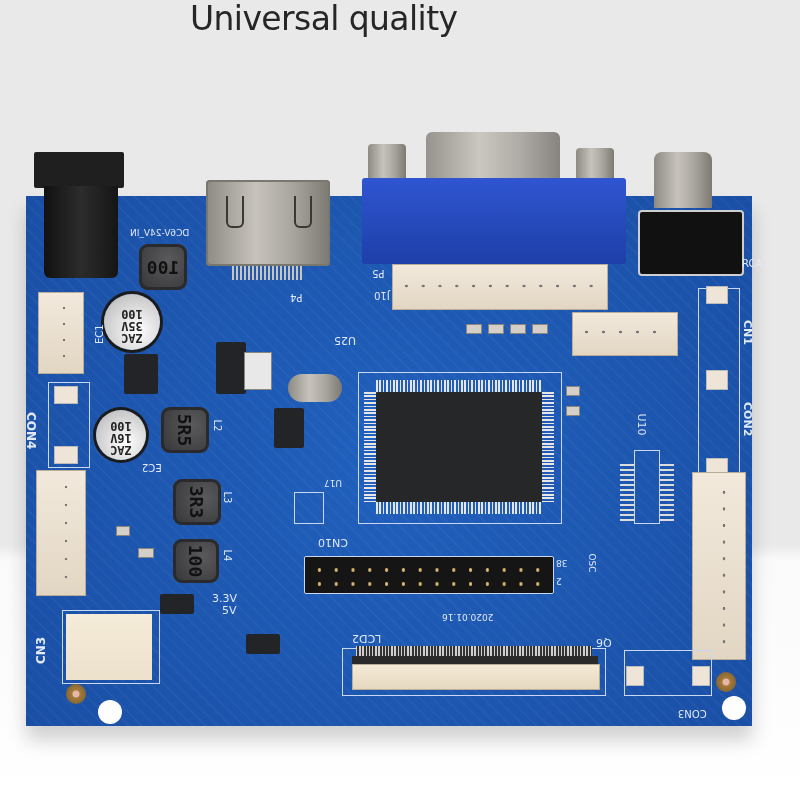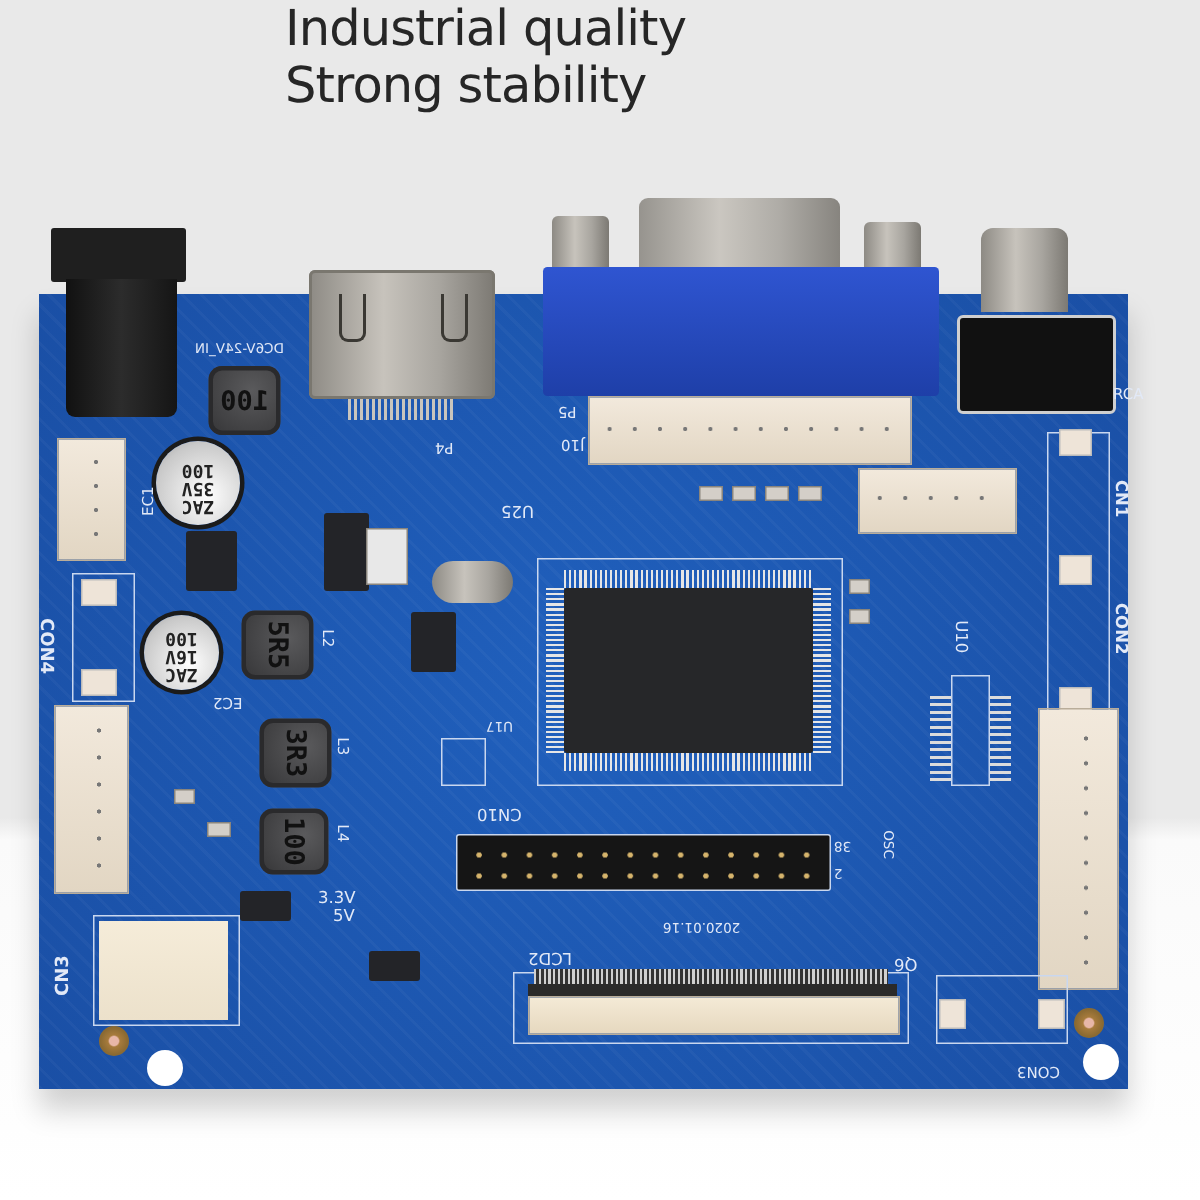--- a/index.html
+++ b/index.html
@@ -32,22 +32,21 @@
          font-family:"DejaVu Sans Mono", monospace; }
   .metal { background:linear-gradient(90deg,#8d8a84,#c7c3bc 40%,#a8a59f 70%,#7c7973); }
   .pad { position:absolute; background:#eee4d8; border:1px solid #bbb; }
   .hole { position:absolute; border-radius:50%; background:#fff; }
   .goldhole { position:absolute; border-radius:50%; background:radial-gradient(circle,#e8b7a8 3px,#a77b3c 4px,#8b6a32 9px); }
 </style>
 </head>
 <body>
 
 <div class="headline">
-  <div>Industrial quality</div>
-  <div>Strong stability</div>
+  <div>Universal quality</div>
 </div>
 
 <div class="abs board">
 
   <div class="lbl flip" style="left:104px;top:32px;font-size:9px;">DC6V-24V_IN</div>
 
   <div class="inductor" style="left:113px;top:48px;width:48px;height:46px;transform:scaleX(-1);">100</div>
 
   <div class="cap" style="left:78px;top:98px;width:56px;height:56px;padding-top:6px;box-sizing:border-box;transform:rotate(180deg);">
     <div>ZAC</div>

